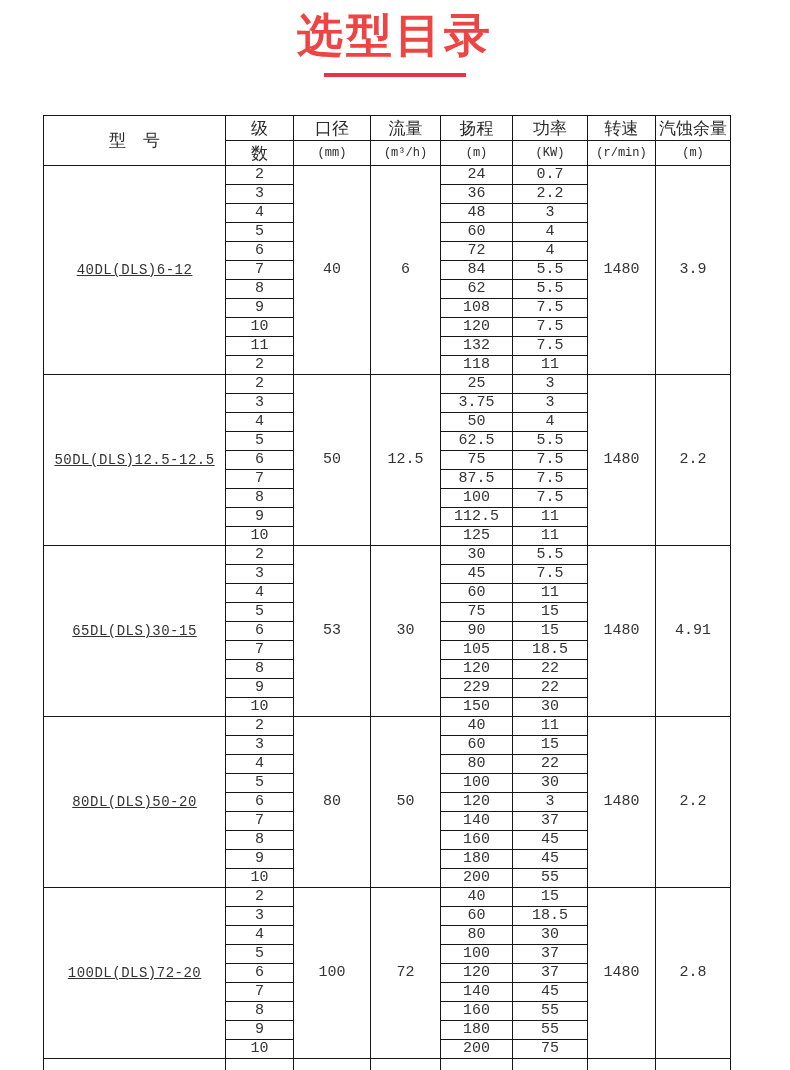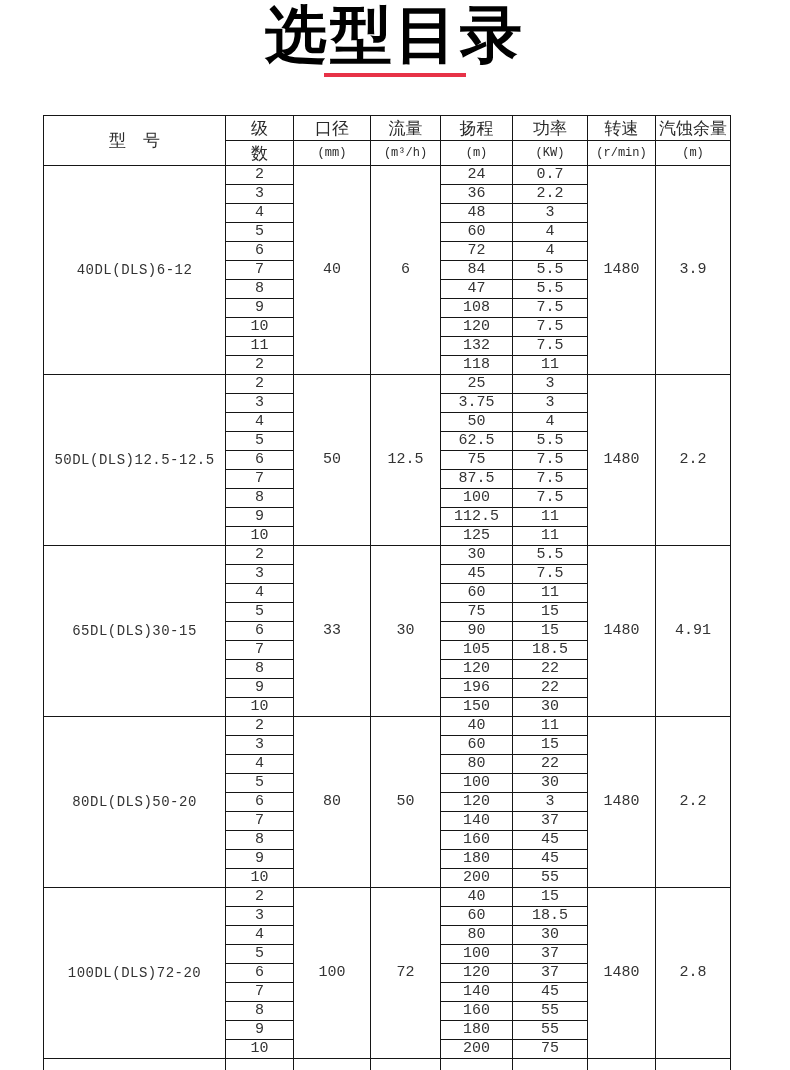--- a/index.html
+++ b/index.html
@@ -10,25 +10,25 @@
     height: 1070px;
     overflow: hidden;
     font-family: "Liberation Sans", sans-serif;
     color: #242424;
   }
   .page { position: relative; width: 790px; height: 1070px; }
 
   .page-title {
     margin: 6px 0 0 0;
     text-align: center;
-    font-size: 62px;
+    font-size: 46px;
     line-height: 58px;
     font-weight: 800;
     letter-spacing: 3px;
-    color: #000000;
+    color: #ef4444;
     font-family: "Liberation Sans", sans-serif;
   }
   .title-underline {
     width: 142px;
     height: 4px;
     margin: 9px auto 0 auto;
     background: #e73247;
   }
 
   table.catalog {
@@ -59,20 +59,21 @@
   .catalog tbody td {
     height: 18px;
     line-height: 18px;
     font-size: 15px;
     color: #333333;
     font-family: "Liberation Mono", monospace;
   }
   .catalog tbody td.model {
     font-size: 14px;
     letter-spacing: 0.5px;
+    text-decoration: underline;
   }
   .catalog tbody tr.sliver td { height: 12px; }
 </style>
 </head>
 <body>
 
 <div class="page">
   <h1 class="page-title">选型目录</h1>
   <div class="title-underline" style="background: rgb(231, 50, 71);"></div>
 
@@ -139,21 +140,21 @@
           <td class="num">72</td>
           <td class="num">4</td>
         </tr>
         <tr>
           <td class="num">7</td>
           <td class="num">84</td>
           <td class="num">5.5</td>
         </tr>
         <tr>
           <td class="num">8</td>
-          <td class="num">47</td>
+          <td class="num">62</td>
           <td class="num">5.5</td>
         </tr>
         <tr>
           <td class="num">9</td>
           <td class="num">108</td>
           <td class="num">7.5</td>
         </tr>
         <tr>
           <td class="num">10</td>
           <td class="num">120</td>
@@ -215,21 +216,21 @@
           <td class="num">11</td>
         </tr>
         <tr>
           <td class="num">10</td>
           <td class="num">125</td>
           <td class="num">11</td>
         </tr>
         <tr>
           <td class="model" rowspan="9">65DL(DLS)30-15</td>
           <td class="num">2</td>
-          <td class="num" rowspan="9">33</td>
+          <td class="num" rowspan="9">53</td>
           <td class="num" rowspan="9">30</td>
           <td class="num">30</td>
           <td class="num">5.5</td>
           <td class="num" rowspan="9">1480</td>
           <td class="num" rowspan="9">4.91</td>
         </tr>
         <tr>
           <td class="num">3</td>
           <td class="num">45</td>
           <td class="num">7.5</td>
@@ -254,21 +255,21 @@
           <td class="num">105</td>
           <td class="num">18.5</td>
         </tr>
         <tr>
           <td class="num">8</td>
           <td class="num">120</td>
           <td class="num">22</td>
         </tr>
         <tr>
           <td class="num">9</td>
-          <td class="num">196</td>
+          <td class="num">229</td>
           <td class="num">22</td>
         </tr>
         <tr>
           <td class="num">10</td>
           <td class="num">150</td>
           <td class="num">30</td>
         </tr>
         <tr>
           <td class="model" rowspan="9">80DL(DLS)50-20</td>
           <td class="num">2</td>

